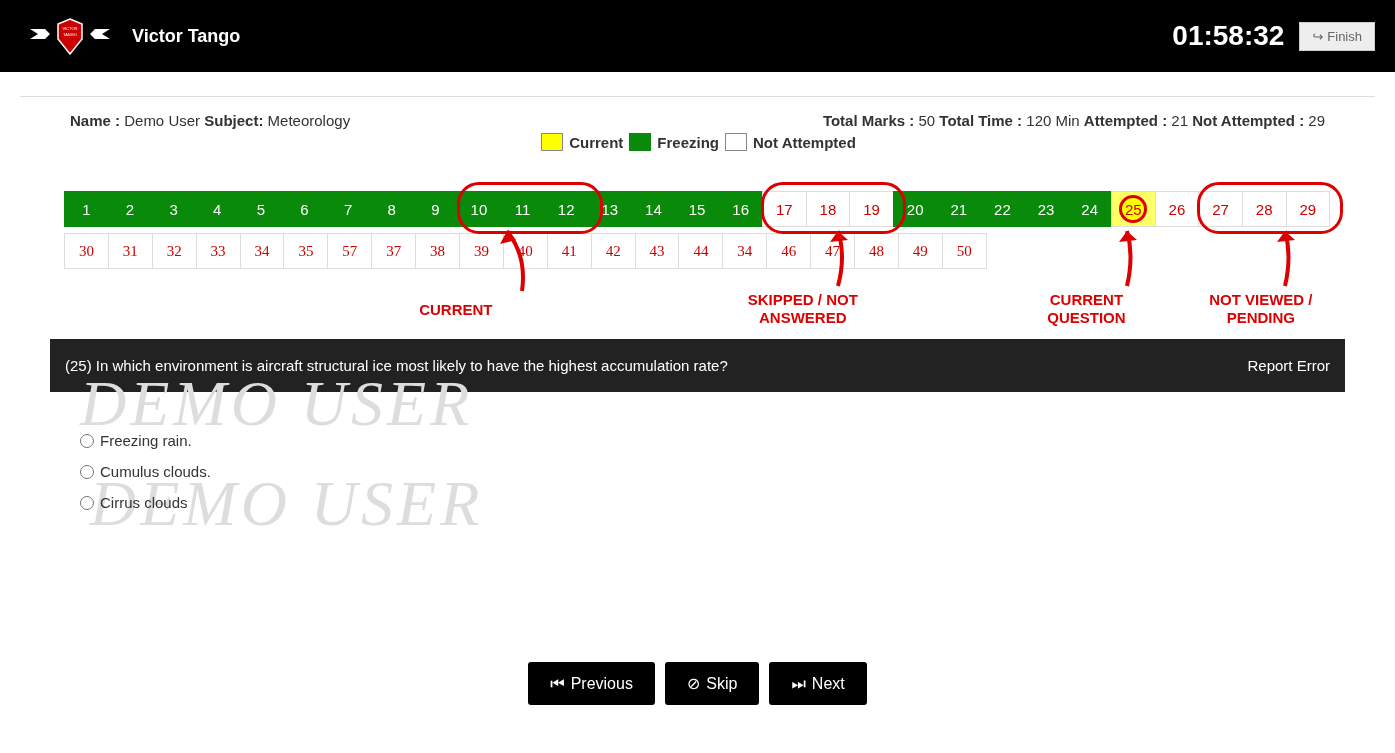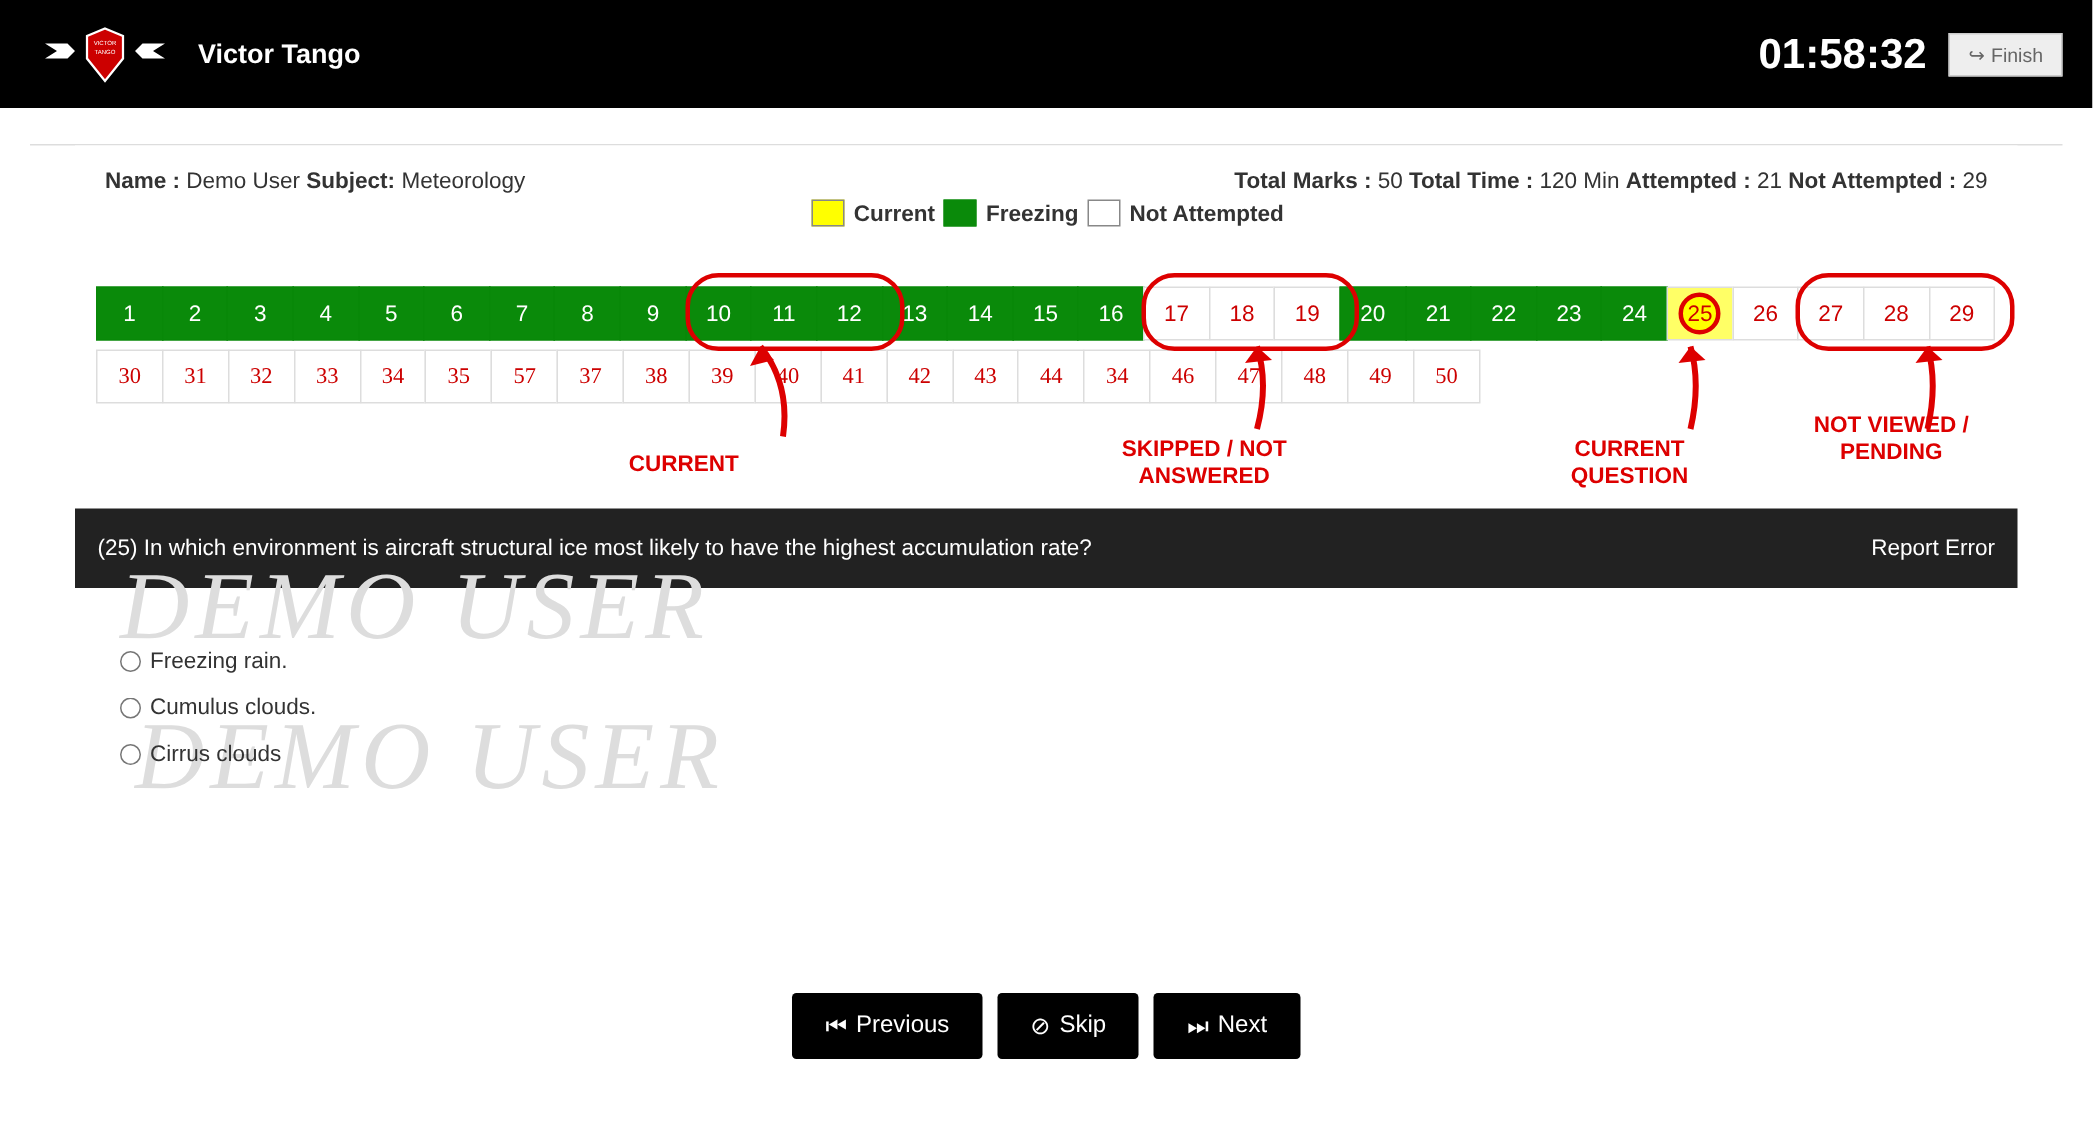--- a/index.html
+++ b/index.html
@@ -272,21 +272,21 @@
         <polygon points="18,5 10,16 28,14" fill="#d00"></polygon>
       </svg>
       <div class="annot-label" style="top:100px; left:76%; width:120px;">
         <span>CURRENT QUESTION</span>
       </div>
 
       <svg class="annot-arrow" style="top:35px; left:95%; width:50px; height:65px;">
         <path d="M18 60 Q 25 30 18 5" stroke="#d00" stroke-width="4" fill="none"></path>
         <polygon points="18,5 10,16 28,14" fill="#d00"></polygon>
       </svg>
-      <div class="annot-label" style="top:84px; left:89%; width:140px;">
+      <div class="annot-label" style="top:100px; left:89%; width:140px;">
         <span>NOT VIEWED / PENDING</span>
       </div>
     </div>
 
     <div class="qbar">
       <div>(25) In which environment is aircraft structural ice most likely to have the highest accumulation rate?</div>
       <div class="report-err">Report Error</div>
     </div>
 
     <div class="options">

